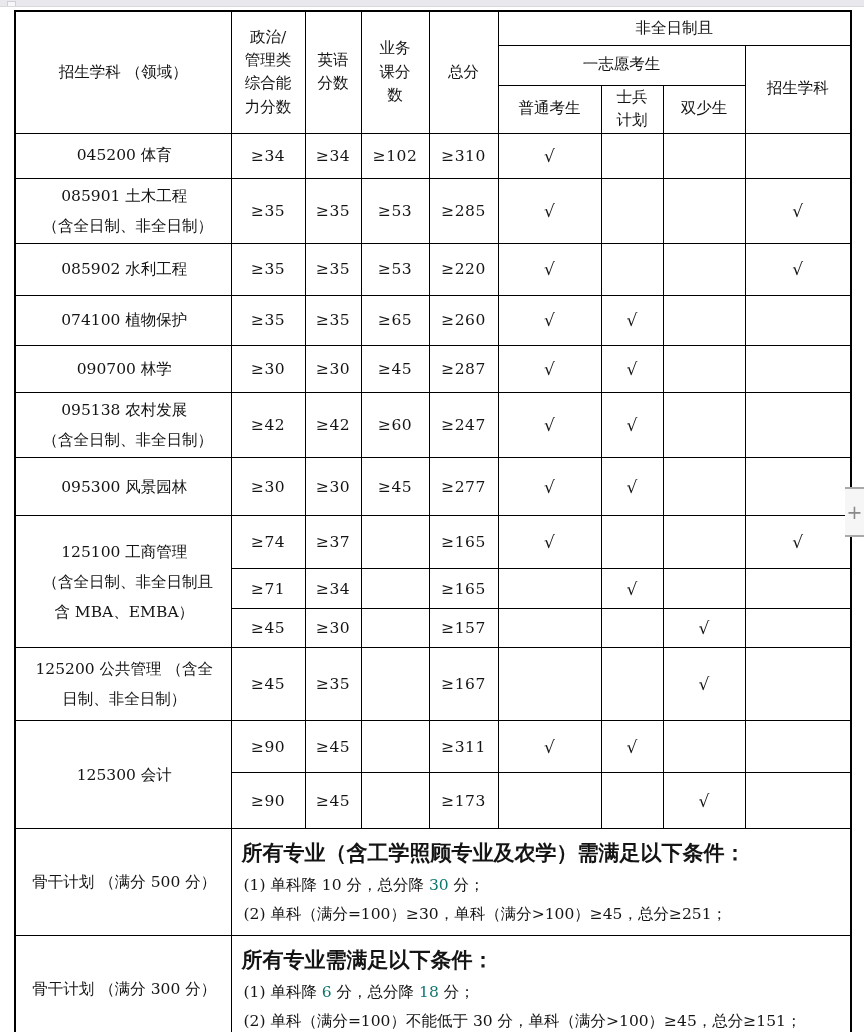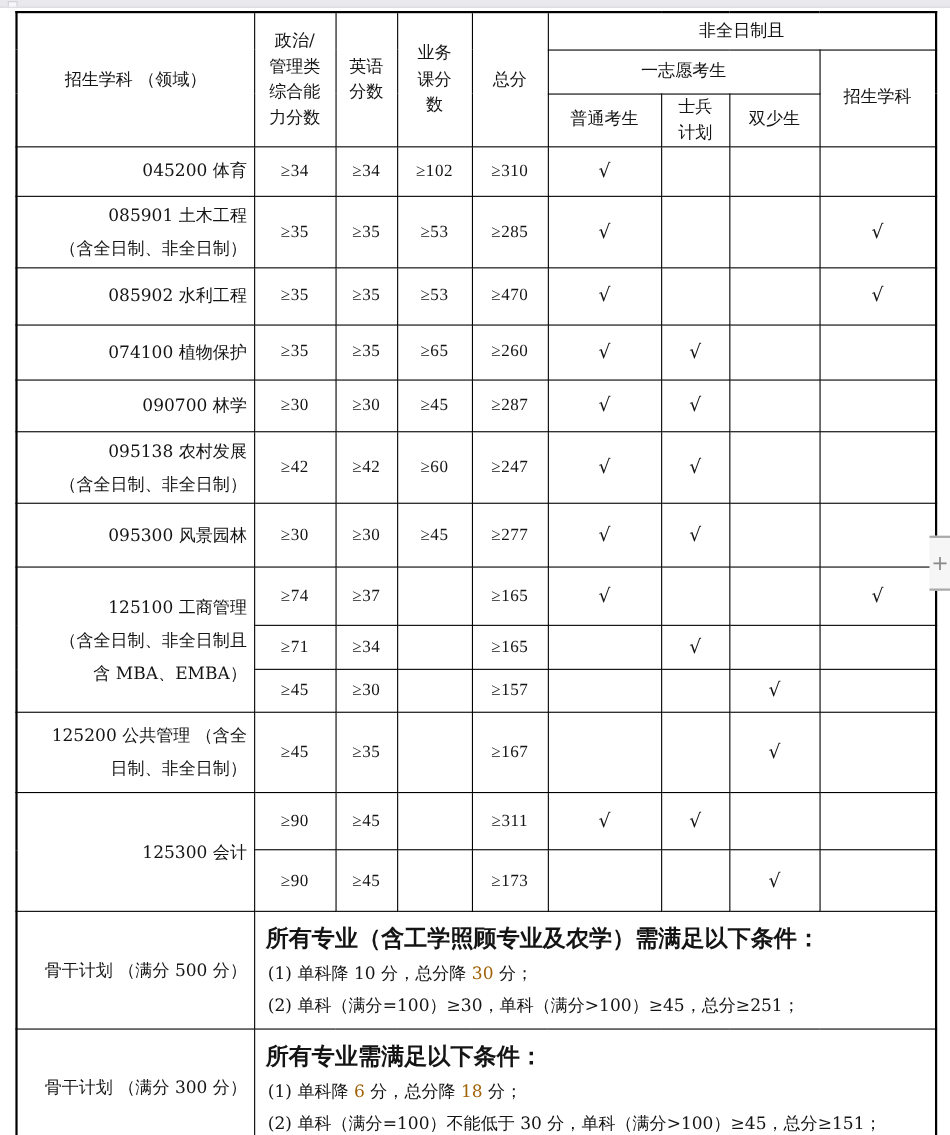--- a/index.html
+++ b/index.html
@@ -11,30 +11,30 @@
   .top-strip{position:absolute;top:0;left:0;width:864px;height:6px;background:#e9e9ed;border-bottom:1px solid #d8d8dd;}
   .top-notch{position:absolute;left:7px;top:1px;width:9px;height:5px;background:#f7f7f9;border:1px solid #cfcfd4;border-bottom:none;box-sizing:border-box;}
   table.score-table{
     position:absolute;left:14px;top:10px;width:836px;
     border-collapse:collapse;table-layout:fixed;
     border:2.2px solid #000;
   }
   th,td{border:1.6px solid #000;padding:0;box-sizing:border-box;}
   th{font-weight:normal;font-size:15.5px;text-align:center;vertical-align:middle;line-height:1.5;white-space:pre-line;}
   tr.h1{height:34px;} tr.h2{height:40px;} tr.h3{height:48px;}
-  .c-subject{font-size:15.5px;text-align:right;padding:2px 6px 2px 8px;vertical-align:middle;line-height:1.95;}
+  .c-subject{font-size:15.5px;text-align:center;padding:2px 6px 2px 8px;vertical-align:middle;line-height:1.95;}
   .subj-line.indent{padding-left:7px;}
-  .c-num{font-size:15.5px;text-align:center;vertical-align:middle;letter-spacing:.5px;font-family:Liberation Serif, serif;}
+  .c-num{font-size:15.5px;text-align:center;vertical-align:middle;letter-spacing:.5px;}
   .c-check{font-size:17px;text-align:center;vertical-align:middle;}
   .c-note-name{line-height:1.6;}
   .c-note{text-align:left;vertical-align:middle;padding:5px 8px 5px 10px;font-size:15.5px;}
   .note-title{font-weight:bold;font-size:21px;margin:2px 0 8px 0;}
   .note-line{margin:0 0 8px 2px;}
   .note-line:last-child{margin-bottom:2px;}
-  .blue{color:#a16207;}
+  .blue{color:#0f766e;}
   .plus-btn{
     position:absolute;right:0;top:487px;width:19px;height:50px;
     background:#f6f6f6;border-top:2px solid #a9a9a9;border-bottom:2px solid #a9a9a9;
     color:#8a8a8a;font-size:19px;display:flex;align-items:center;justify-content:center;
     font-family:"DejaVu Sans","Liberation Sans",sans-serif;cursor:pointer;box-sizing:border-box;
   }
 </style>
 </head>
 <body>
 
@@ -109,21 +109,21 @@
           <td class="c-check"></td>
           <td class="c-check">√</td>
         </tr>
         <tr style="height: 52px;">
           <td class="c-subject" rowspan="1">
             <div class="subj-line">085902 水利工程</div>
           </td>
           <td class="c-num">≥35</td>
           <td class="c-num">≥35</td>
           <td class="c-num">≥53</td>
-          <td class="c-num">≥470</td>
+          <td class="c-num">≥220</td>
           <td class="c-check">√</td>
           <td class="c-check"></td>
           <td class="c-check"></td>
           <td class="c-check">√</td>
         </tr>
         <tr style="height: 50px;">
           <td class="c-subject" rowspan="1">
             <div class="subj-line">074100 植物保护</div>
           </td>
           <td class="c-num">≥35</td>

